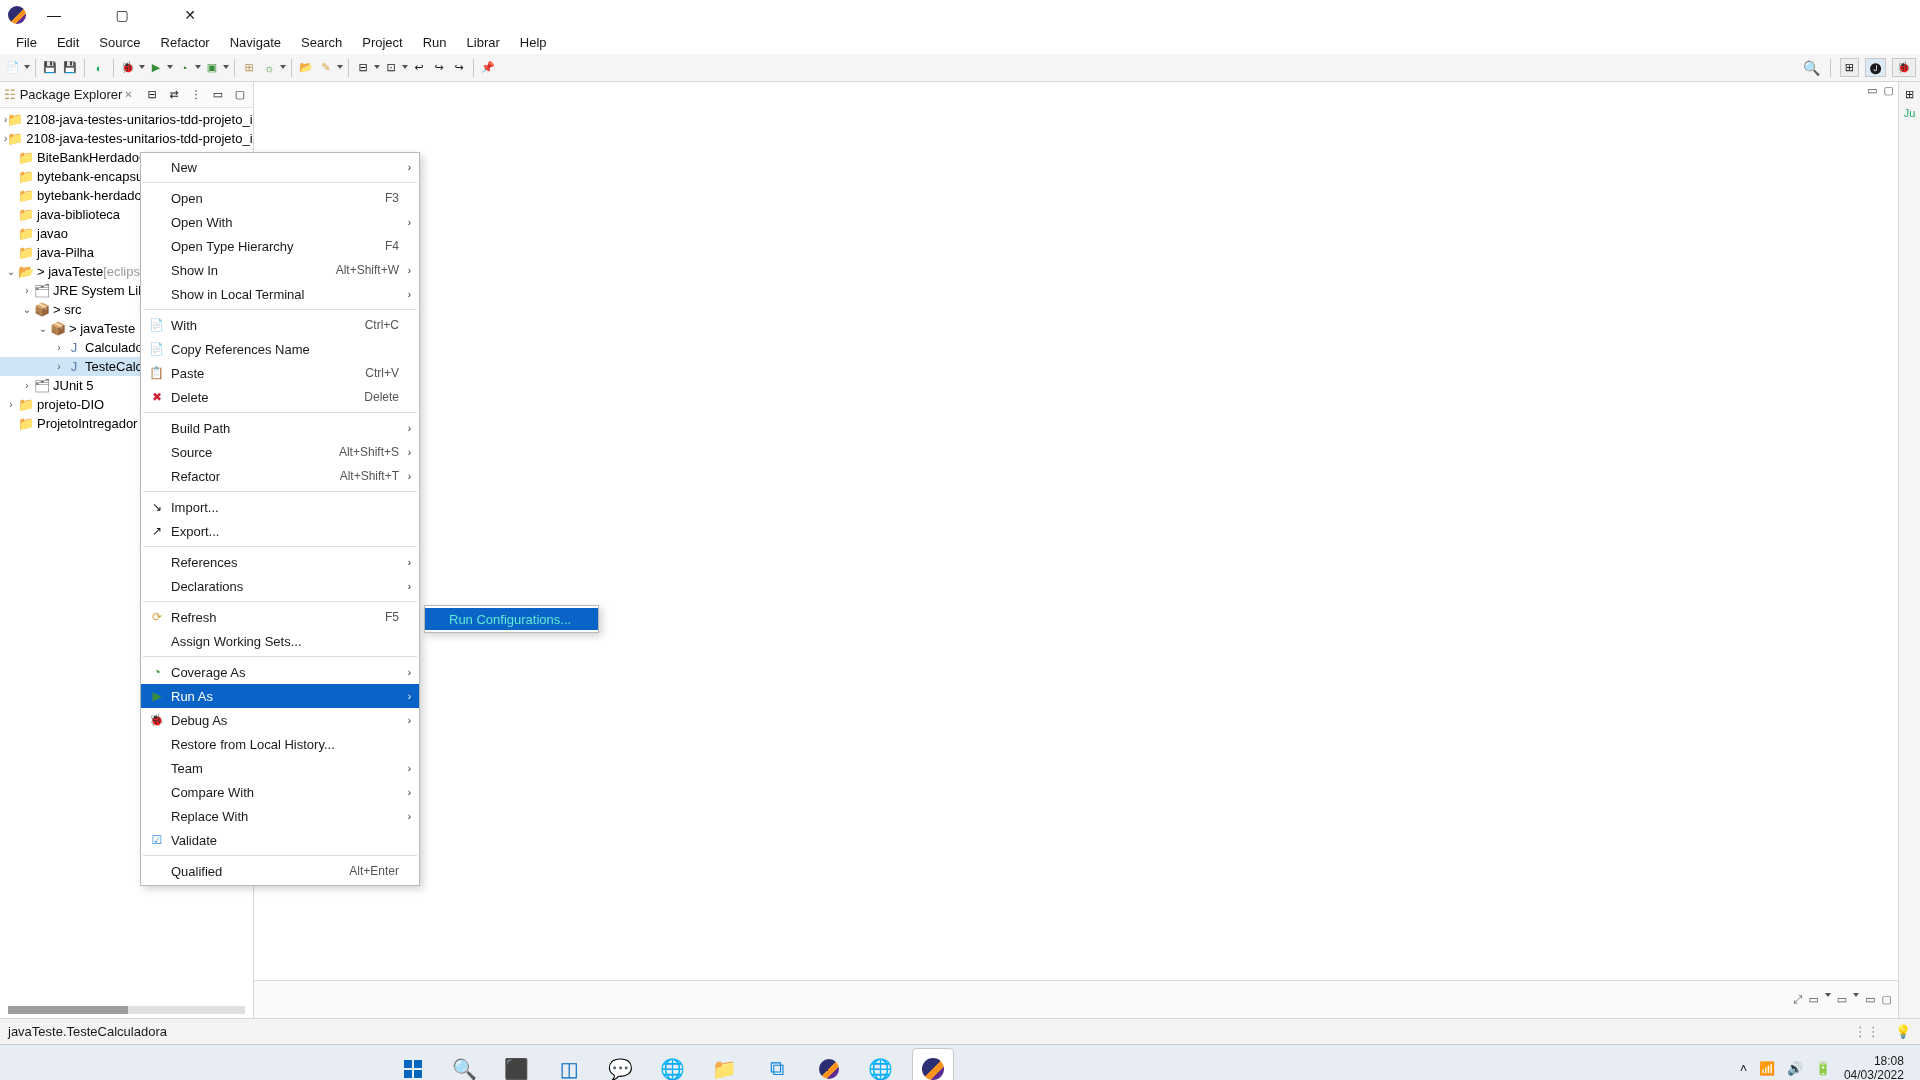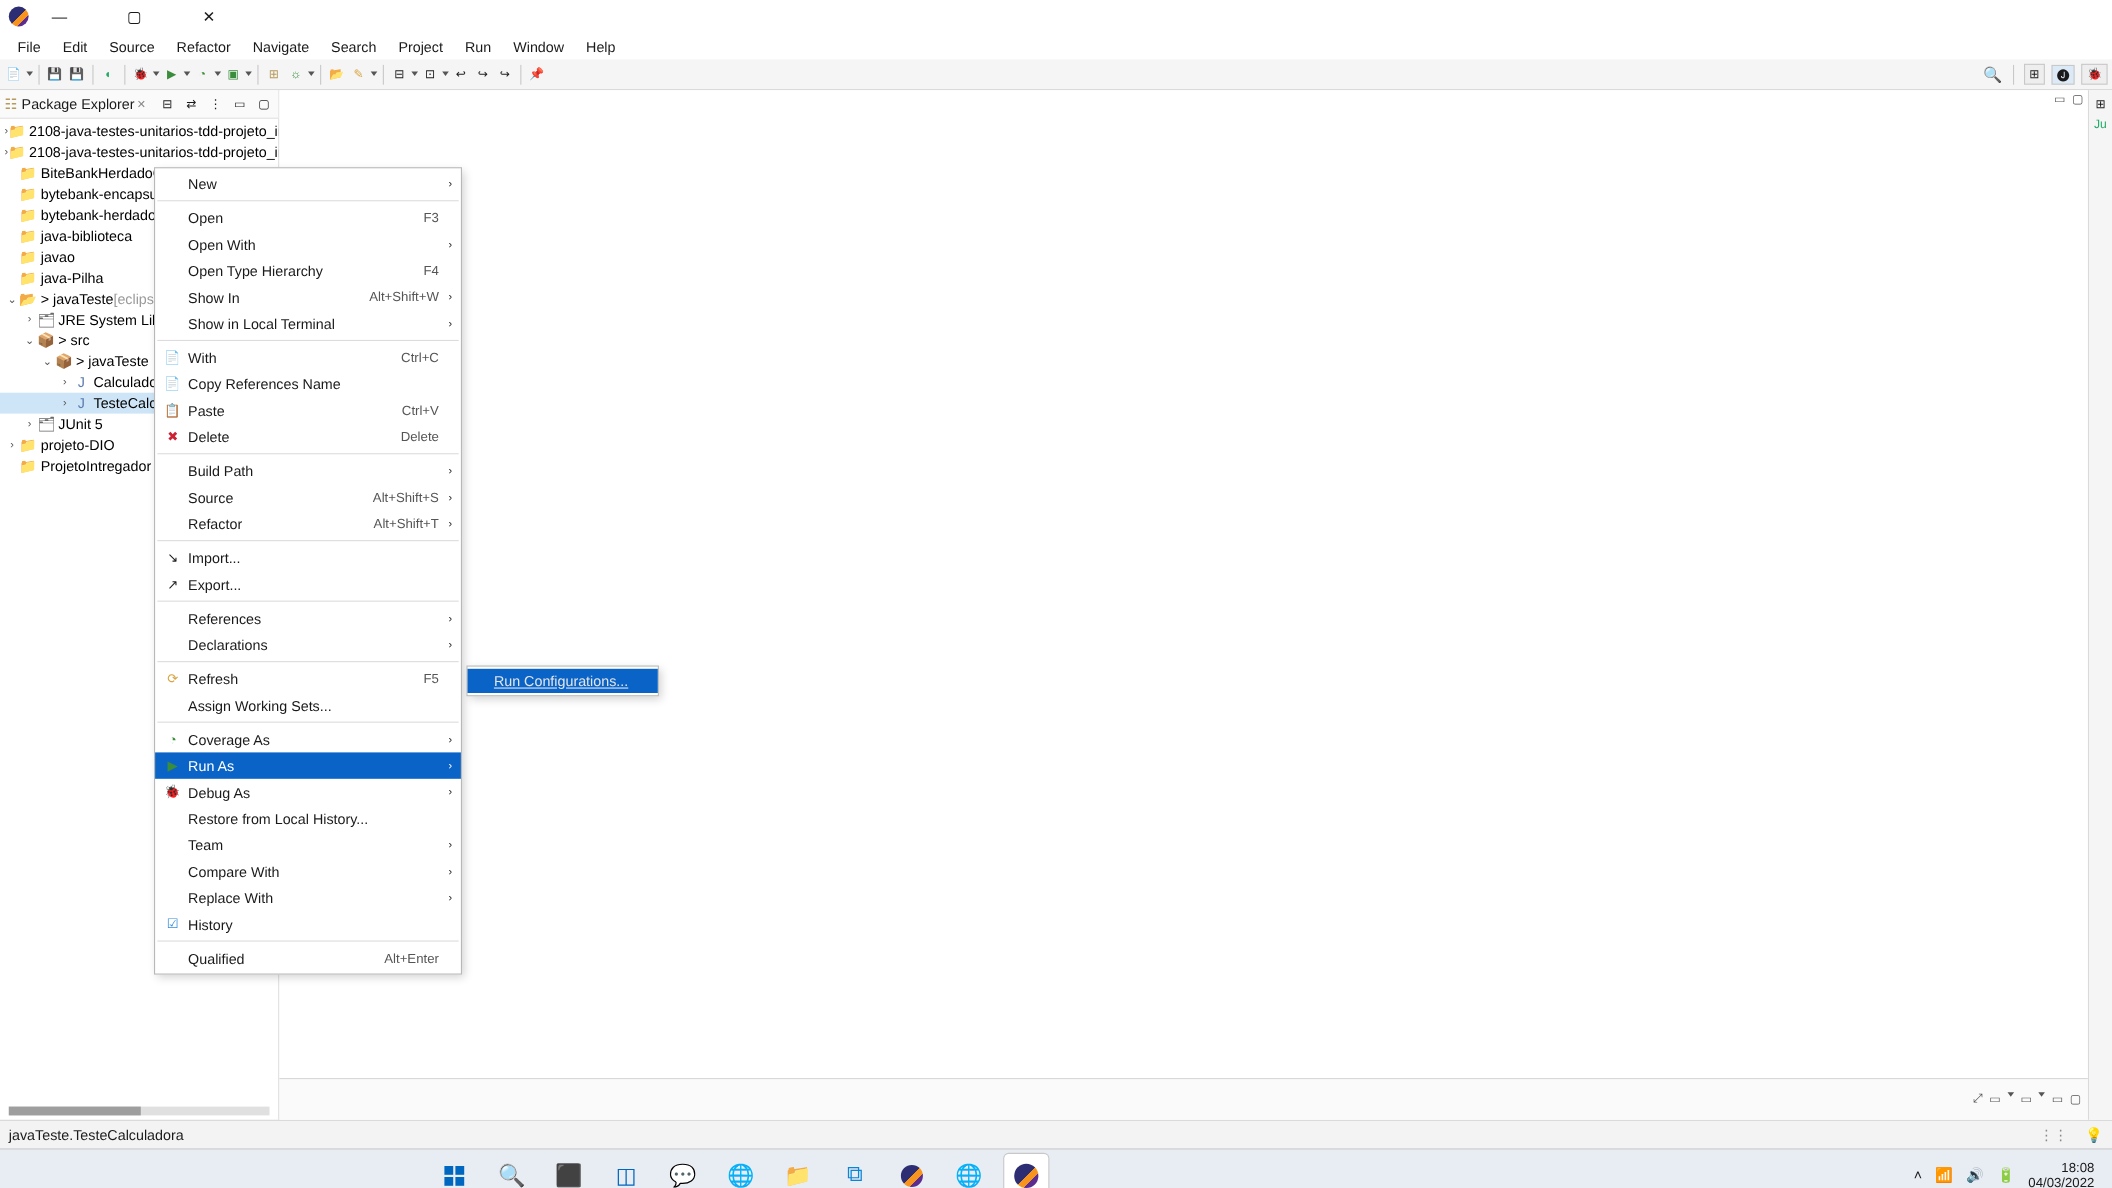--- a/index.html
+++ b/index.html
@@ -51,21 +51,21 @@
   .ctx-item { display: flex; align-items: center; height: 24px; padding: 0 8px 0 6px; position: relative; }
   .ctx-item.highlight { background: #0a64c8; color: #fff; }
   .ctx-icon { width: 20px; text-align: center; font-size: 12px; }
   .ctx-label { flex: 1; padding-left: 4px; }
   .ctx-accel { color: #555; font-size: 12px; }
   .ctx-arrow { width: 12px; text-align: right; font-size: 10px; }
   .ctx-sep { height: 1px; background: #dcdcdc; margin: 3px 2px; }
 
   .submenu { position: absolute; top: 605px; left: 424px; width: 175px; background: #fff; border: 1px solid #b8b8b8; box-shadow: 3px 3px 8px rgba(0,0,0,.18); z-index: 110; padding: 2px 0; }
   .sub-item { display: flex; align-items: center; height: 22px; padding: 0 8px 0 24px; }
-  .sub-item.highlight { background: #0a64c8; color: #e5e5e5; text-decoration: underline; }
+  .sub-item.highlight { background: #0a64c8; color: #5eead4; }
 
   .scroll-track { height: 8px; background: #e0e0e0; margin: 0 8px; position: relative; }
   .scroll-thumb { position: absolute; left: 0; top: 0; height: 8px; width: 120px; background: #9e9e9e; }
   .persp-btn { padding: 2px 4px; border: 1px solid #c8c8c8; background: #eee; font-size: 11px; }
 </style>
 </head>
 <body>
 
 <div class="titlebar">
   <span class="eclipse-logo"></span>
@@ -78,21 +78,21 @@
 
 <div class="menubar" id="menubar">
     <span>File</span>
     <span>Edit</span>
     <span>Source</span>
     <span>Refactor</span>
     <span>Navigate</span>
     <span>Search</span>
     <span>Project</span>
     <span>Run</span>
-    <span>Window</span>
+    <span>Librar</span>
     <span>Help</span>
   </div>
 
 <div class="toolbar">
   <span class="tb-btn">📄</span>
     <span class="tb-drop"></span>
   <span class="tb-sep"></span>
   <span class="tb-btn">💾</span>
   <span class="tb-btn">💾</span>
   <span class="tb-sep"></span>
@@ -453,21 +453,21 @@
       <span class="ctx-label">Compare With</span>
       <span class="ctx-arrow">›</span>
     </div>
     <div class="ctx-item">
       <span class="ctx-icon"></span>
       <span class="ctx-label">Replace With</span>
       <span class="ctx-arrow">›</span>
     </div>
     <div class="ctx-item">
       <span class="ctx-icon" style="color: rgb(58, 141, 216);">☑</span>
-      <span class="ctx-label">History</span>
+      <span class="ctx-label">Validate</span>
       <span class="ctx-arrow"></span>
     </div>
     <div class="ctx-sep"></div>
     <div class="ctx-item">
       <span class="ctx-icon"></span>
       <span class="ctx-label">Qualified</span>
       <span class="ctx-accel">Alt+Enter</span>
       <span class="ctx-arrow"></span>
     </div>
   </div>

